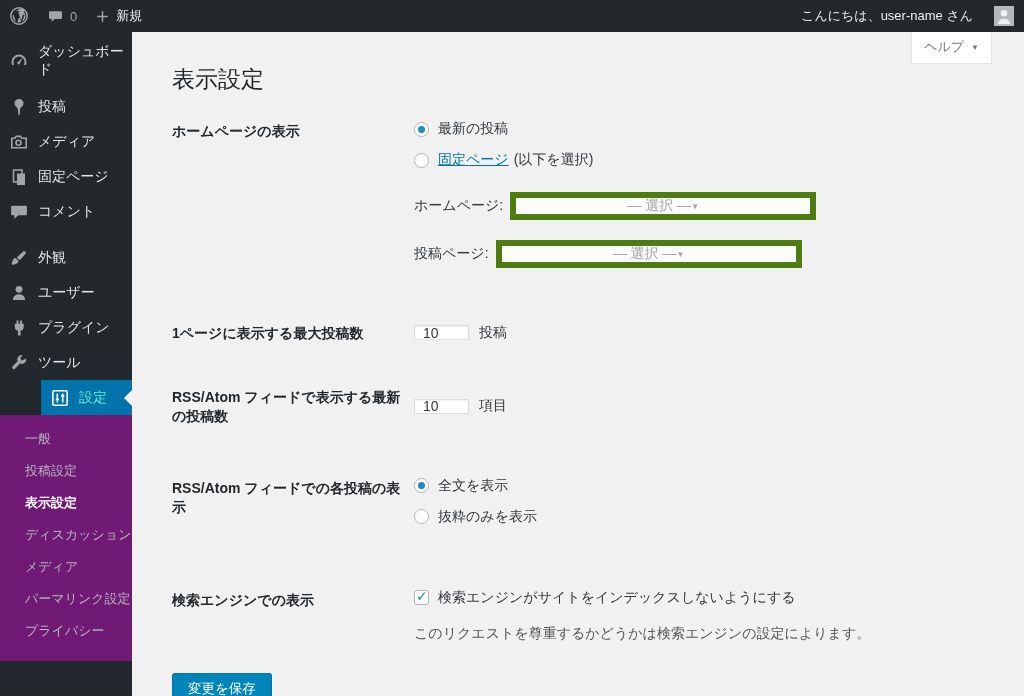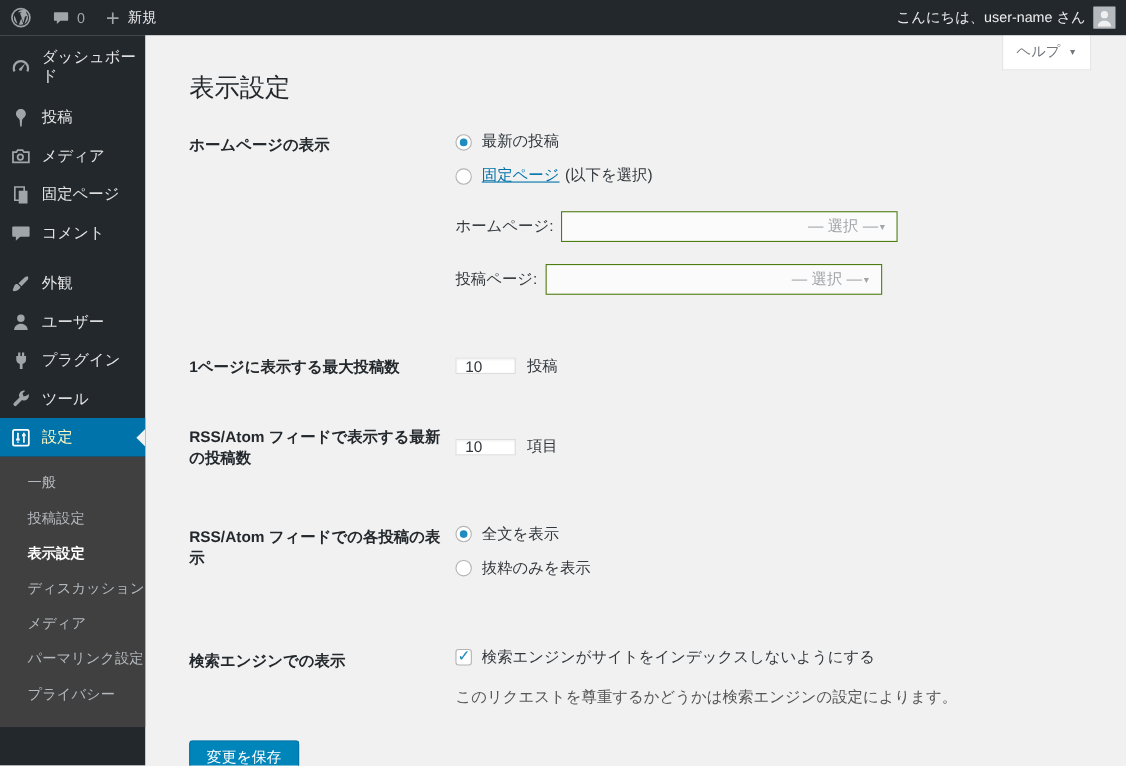--- a/index.html
+++ b/index.html
@@ -11,41 +11,41 @@
   
   .adminbar {
     position:absolute; top:0; left:0; width:1024px; height:32px;
     background:#23282d; color:#eee; display:flex; align-items:center;
     font-size:13px; z-index:50;
   }
   .ab-item { display:flex; align-items:center; gap:6px; height:32px; padding:0 9px; color:#eee; cursor:pointer; }
   .ab-item svg { display:block; }
   .ab-icon { color:#a0a5aa; }
   .ab-count { color:#a0a5aa; }
-  .ab-right { margin-left:auto; display:flex; align-items:center; gap:7px; padding-right:10px;justify-content:flex-end; }
+  .ab-right { margin-left:auto; display:flex; align-items:center; gap:21px; padding-right:10px;justify-content:flex-end; }
   .ab-greeting { color:#eee; font-size:13px; }
   .avatar { width:20px; height:20px; background:#b4b9be; overflow:hidden; display:block; }
   
   .sidebar {
     position:absolute; top:32px; left:0; width:132px; bottom:0;
     background:#23282d; color:#eee;
   }
   .menu-gap { height:11px; }
   .menu-item {
     height:35px; display:flex; align-items:center; gap:9px;
     padding-left:9px; font-size:14px; color:#e5e5e5; cursor:pointer; position:relative;
   }
   .menu-item .mi-icon { width:20px; height:20px; color:#a0a5aa; flex-shrink:0; }
-  .menu-item.active { background:#0073aa; color:#fef9c3; font-weight:400; }
+  .menu-item.active { background:#0073aa; color:#5eead4; font-weight:400;margin-left:41px; }
   .menu-item.active .mi-icon { color:#fff; }
   .menu-item.active::after {
     content:""; position:absolute; right:0; top:50%; margin-top:-8px;
     border:8px solid transparent; border-right-color:#f1f1f1;
   }
-  .submenu { background:#404040; padding:8px 0 14px; }
+  .submenu { background:#701a75; padding:8px 0 14px; }
   .submenu-item { padding:7px 0 7px 25px; font-size:13px; color:#b4b9be; cursor:pointer; }
   .submenu-item.current { color:#fff; font-weight:bold; }
   .collapse-item { margin-top:34px; display:flex; align-items:center; gap:8px; padding-left:9px; color:#a0a5aa; font-size:13px; height:34px; cursor:pointer; }
   
   .content {
     position:absolute; left:160px; top:32px; right:0; bottom:0;
     background:#f1f1f1; padding:23px 20px 0 12px;
   }
   .help-tab {
     position:absolute; top:0; right:32px; background:#fff; color:#72777c;
@@ -71,22 +71,22 @@
     width:15px; height:15px; border:1px solid #b4b4b4; border-radius:3px;
     background:#fff; position:relative; margin-right:9px; flex-shrink:0; cursor:pointer;
   }
   .checkbox.checked::after { content:"✓"; position:absolute; left:1px; top:-3px; color:#1e8cbe; font-size:14px; font-weight:bold; }
   .link { color:#0073aa; text-decoration:underline; cursor:pointer; }
   .suffix-note { margin-left:5px; }
   .select-row { display:flex; align-items:center; margin-top:23px; }
   .select-row + .select-row { margin-top:20px; }
   .select-label { margin-right:7px; color:#32373c; }
   .select-box {
-    width:306px; height:28px; background:#fbfbfb; border:1px solid #4d7c0f;
-    color:#a0a5aa; display:flex; align-items:center; justify-content:flex-end;
+    width:306px; height:28px; background:#fbfbfb; border:6px solid #4d7c0f;
+    color:#a0a5aa; display:flex; align-items:center; justify-content:center;
     padding:0 9px; font-size:14px; cursor:default;
   }
   .select-caret { font-size:8px; color:#a0a5aa; }
   .num-input {
     width:55px; height:15px; border:1px solid #ddd; background:#fff;
     padding:0 8px; font-size:14px; color:#32373c; font-family:inherit;
     box-shadow:inset 0 1px 2px rgba(0,0,0,.07); border-radius:0;
   }
   .unit-label { margin-left:10px; }
   .row-input { display:flex; align-items:center; }

